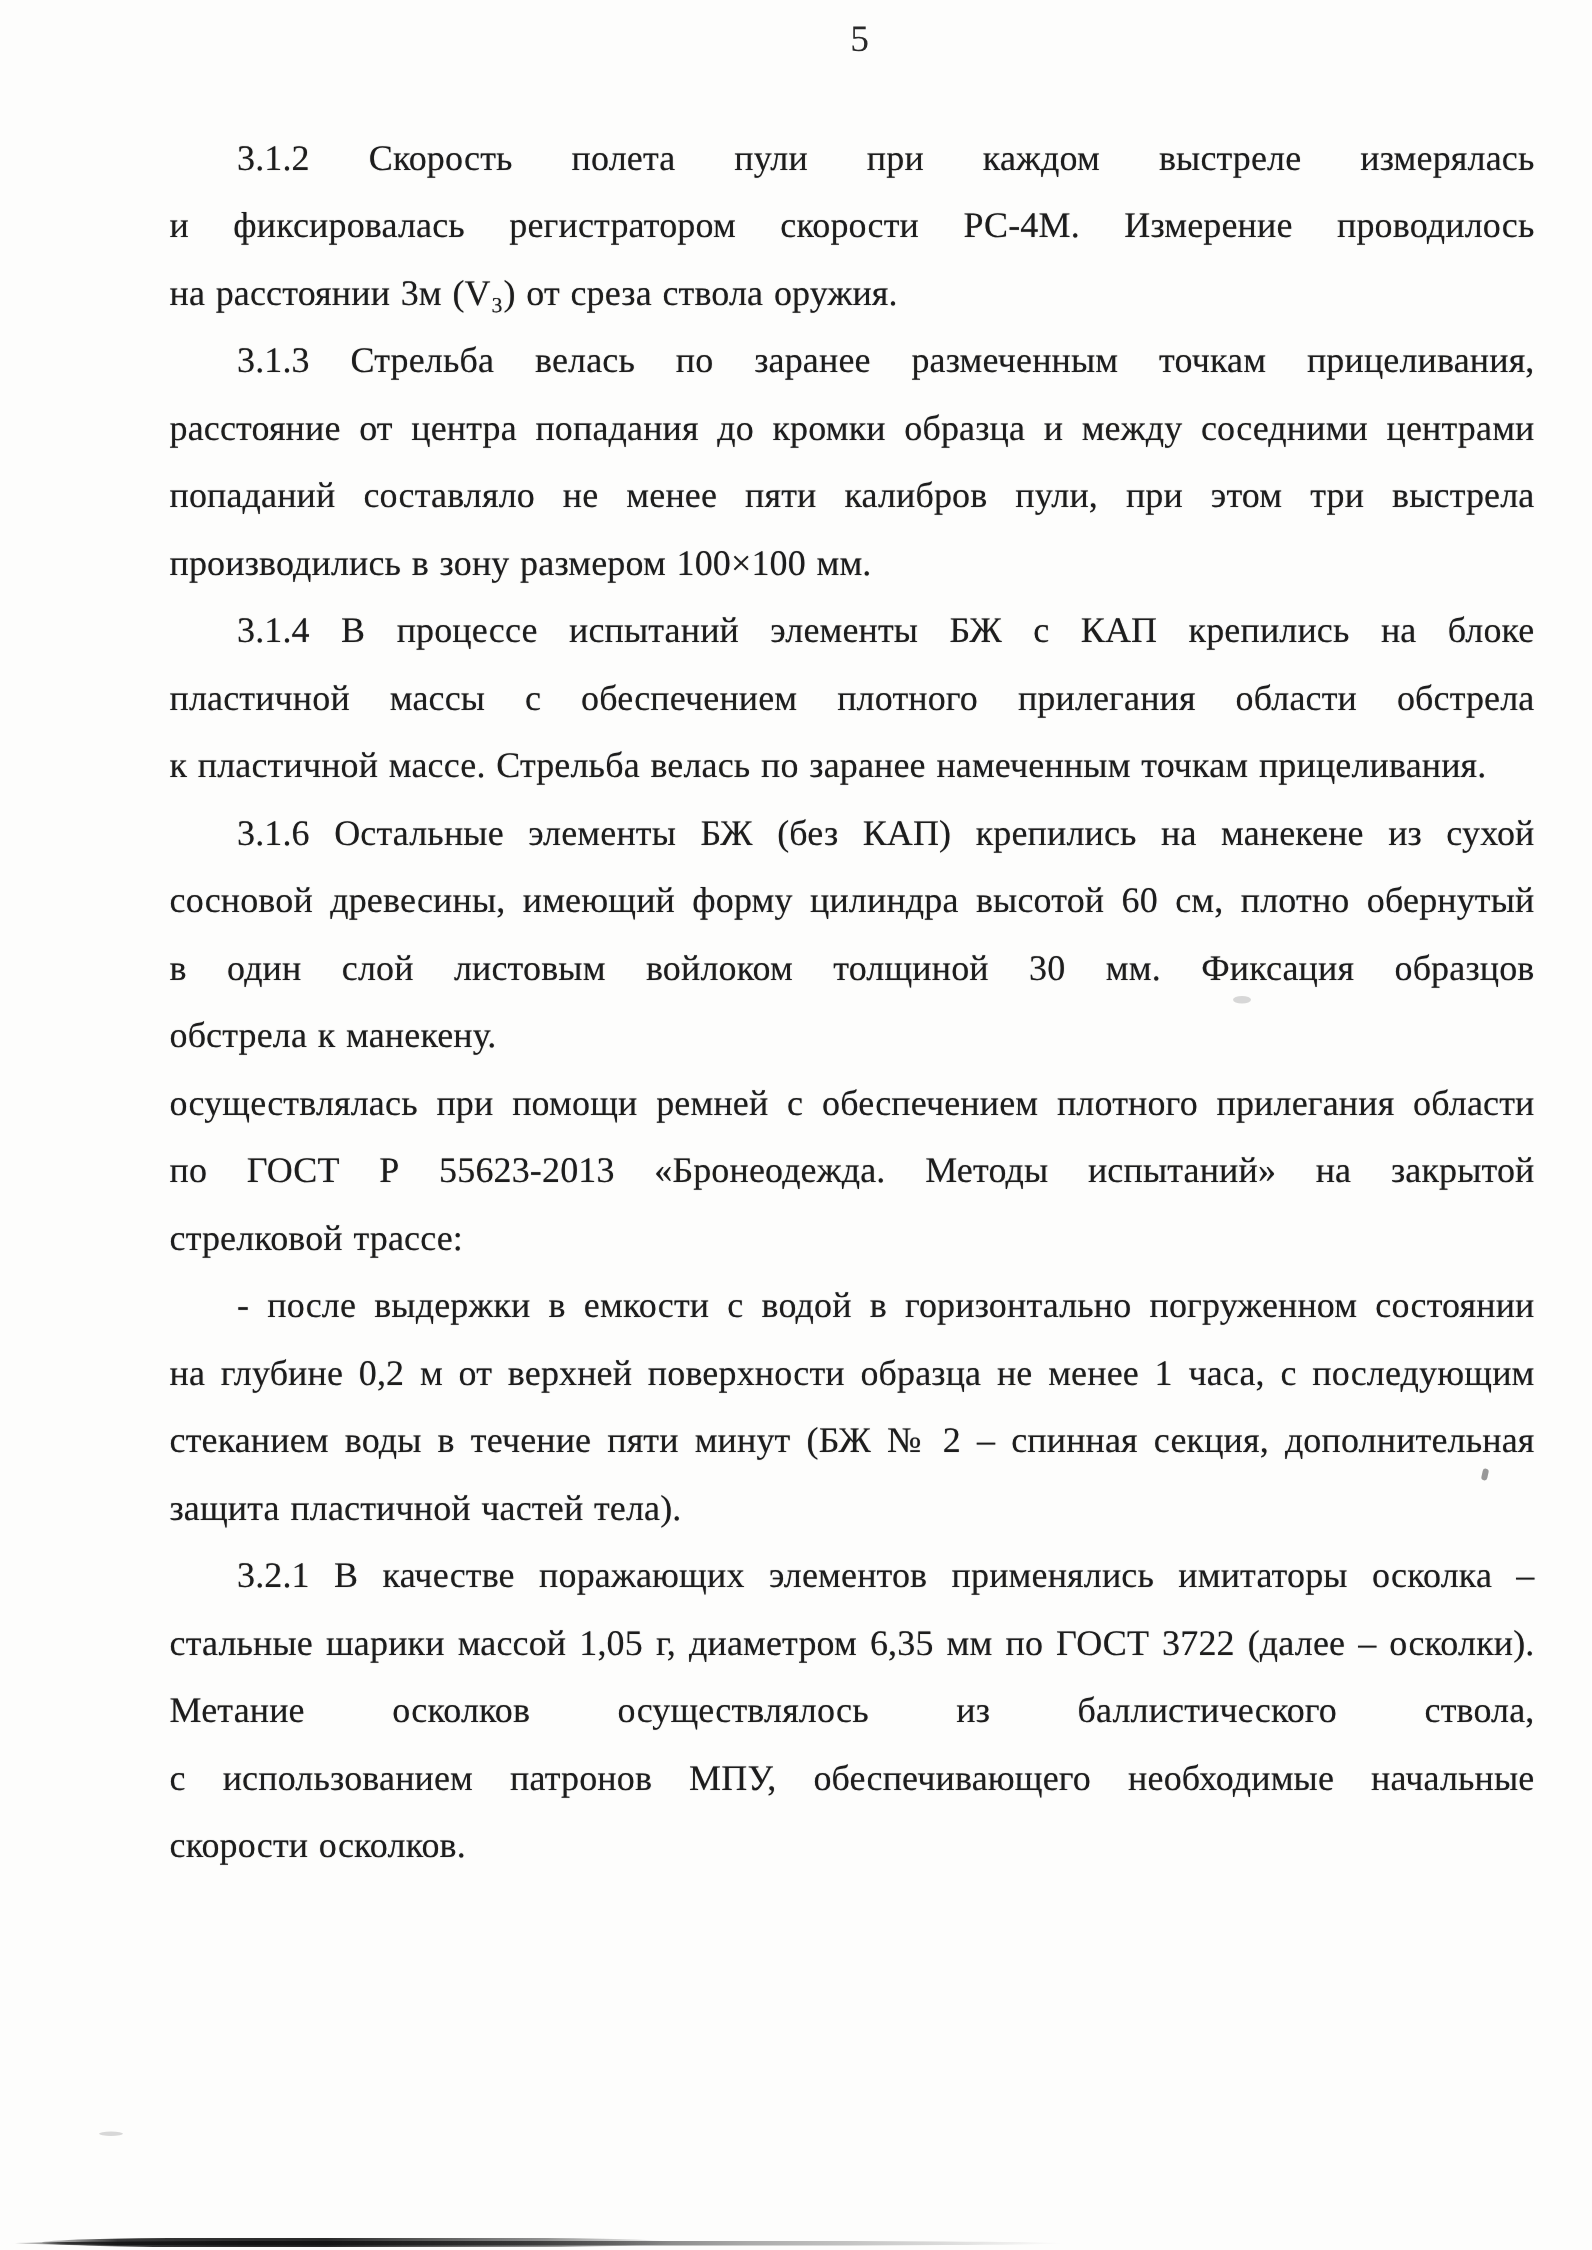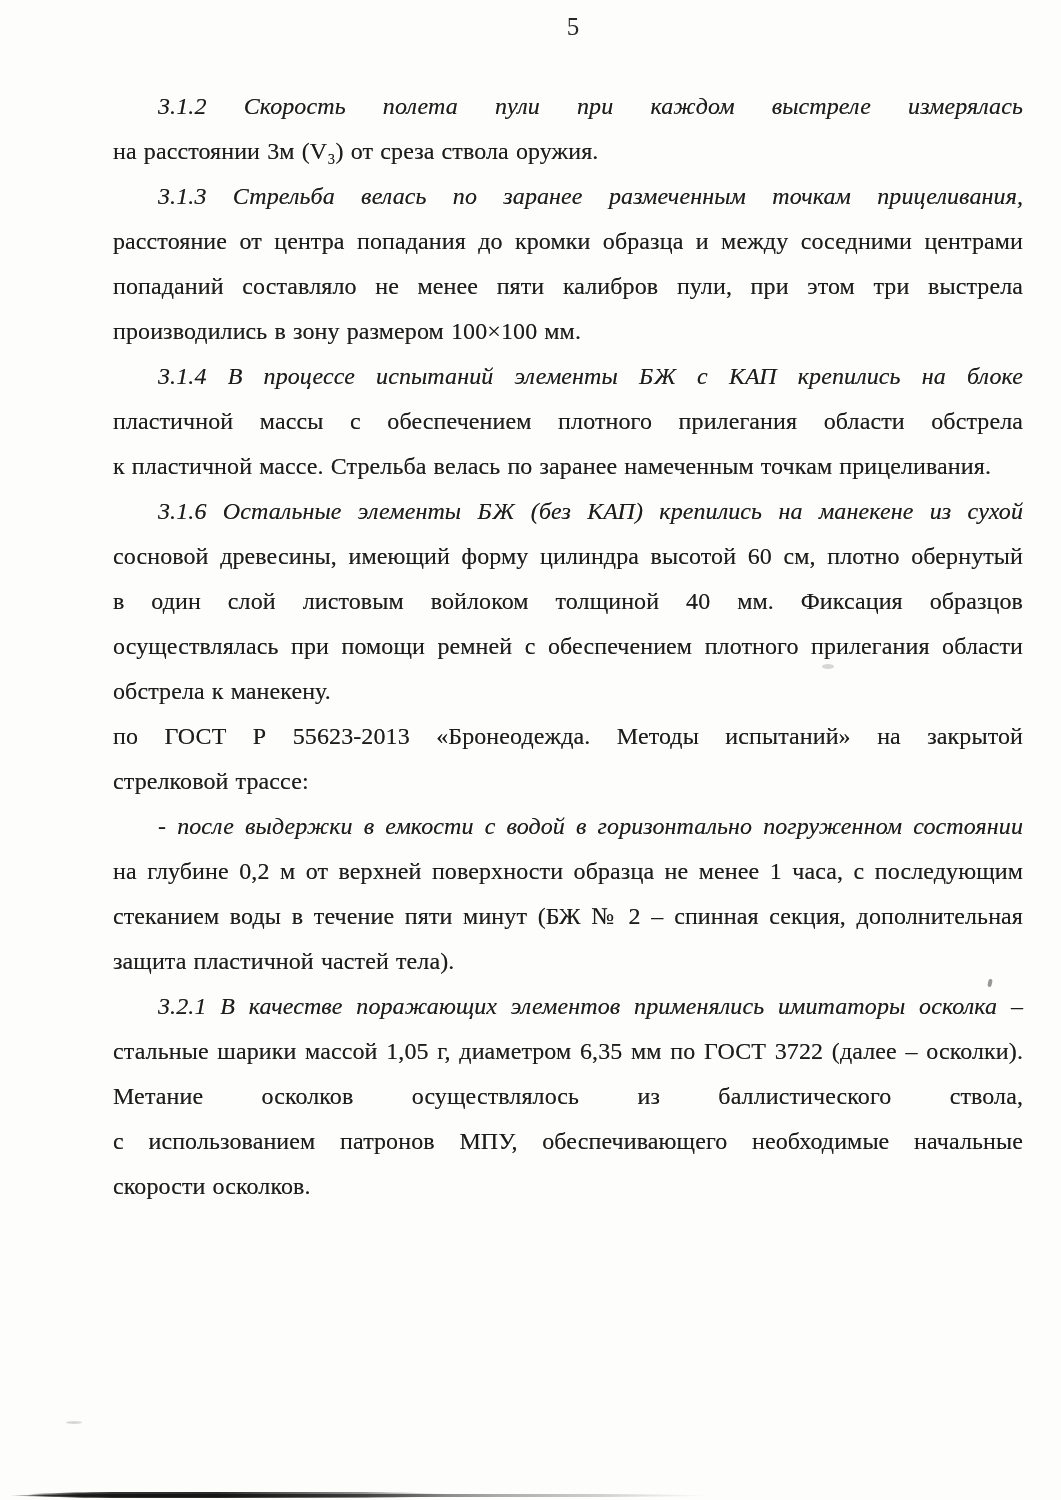--- a/index.html
+++ b/index.html
@@ -44,21 +44,20 @@
     word-spacing: 1px;
     text-align: justify;
     text-align-last: justify;
     -moz-text-align-last: justify;
     text-shadow: 0 0 0.6px rgba(20,20,20,0.55);
     white-space: normal;
     overflow: visible;
   }
   .ln.first {
     text-indent: 45px;
-    font-style: italic;
   }
   .ln.last {
     text-align: right;
     text-align-last: left;
     -moz-text-align-last: left;
   }
   
   .bottom-streak-long {
     position: absolute;
     left: 10px;
@@ -123,43 +122,44 @@
 <body>
 
 <div class="page">
 
   <div class="page-number">5</div>
 
   <div class="content">
 
     <div class="para">
       <div class="ln first">3.1.2 Скорость полета пули при каждом выстреле измерялась</div>
+      <div class="ln">и фиксировалась регистратором скорости РС-4М. Измерение проводилось</div>
       <div class="ln last">на расстоянии 3м (V₃) от среза ствола оружия.</div>
     </div>
 
     <div class="para">
       <div class="ln first">3.1.3 Стрельба велась по заранее размеченным точкам прицеливания,</div>
       <div class="ln">расстояние от центра попадания до кромки образца и между соседними центрами</div>
       <div class="ln">попаданий составляло не менее пяти калибров пули, при этом три выстрела</div>
       <div class="ln last">производились в зону размером 100×100 мм.</div>
     </div>
 
     <div class="para">
       <div class="ln first">3.1.4 В процессе испытаний элементы БЖ с КАП крепились на блоке</div>
       <div class="ln">пластичной массы с обеспечением плотного прилегания области обстрела</div>
       <div class="ln last">к пластичной массе. Стрельба велась по заранее намеченным точкам прицеливания.</div>
     </div>
 
 
     <div class="para">
       <div class="ln first">3.1.6 Остальные элементы БЖ (без КАП) крепились на манекене из сухой</div>
       <div class="ln">сосновой древесины, имеющий форму цилиндра высотой 60 см, плотно обернутый</div>
-      <div class="ln">в один слой листовым войлоком толщиной 40 мм. Фиксация образцов</div>
+      <div class="ln">в один слой листовым войлоком толщиной 30 мм. Фиксация образцов</div>
+      <div class="ln last">обстрела к манекену.</div>
       <div class="ln">осуществлялась при помощи ремней с обеспечением плотного прилегания области</div>
-      <div class="ln last">обстрела к манекену.</div>
     </div>
 
     <div class="para">
       <div class="ln">по ГОСТ Р 55623-2013 «Бронеодежда. Методы испытаний» на закрытой</div>
       <div class="ln last">стрелковой трассе:</div>
     </div>
 
     <div class="para">
       <div class="ln first">- после выдержки в емкости с водой в горизонтально погруженном состоянии</div>
       <div class="ln">на глубине 0,2 м от верхней поверхности образца не менее 1 часа, с последующим</div>

